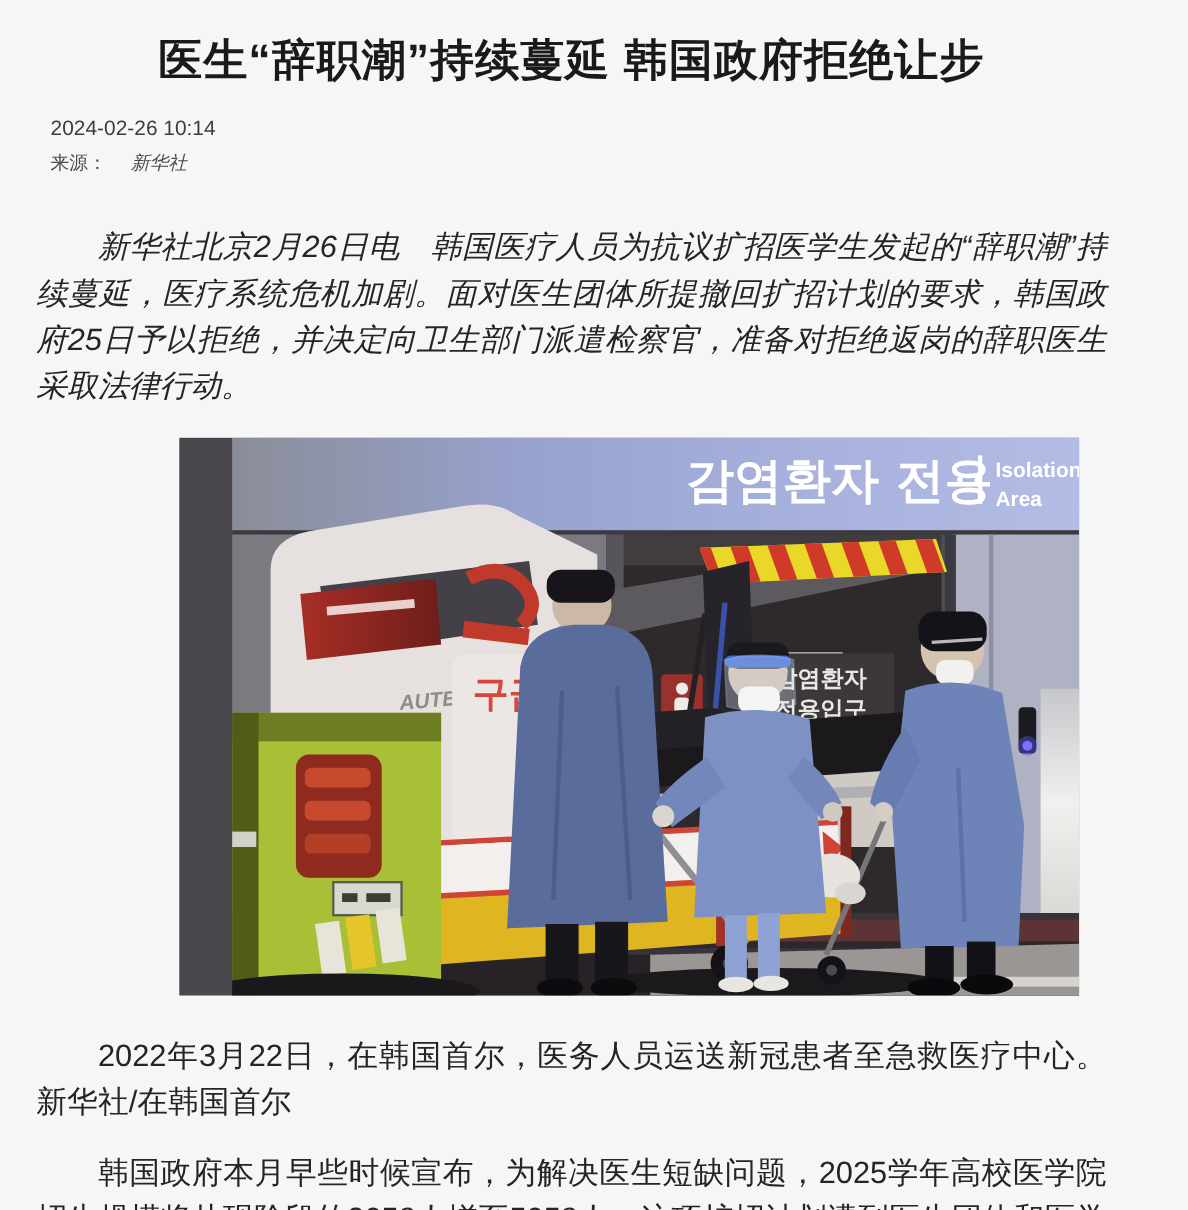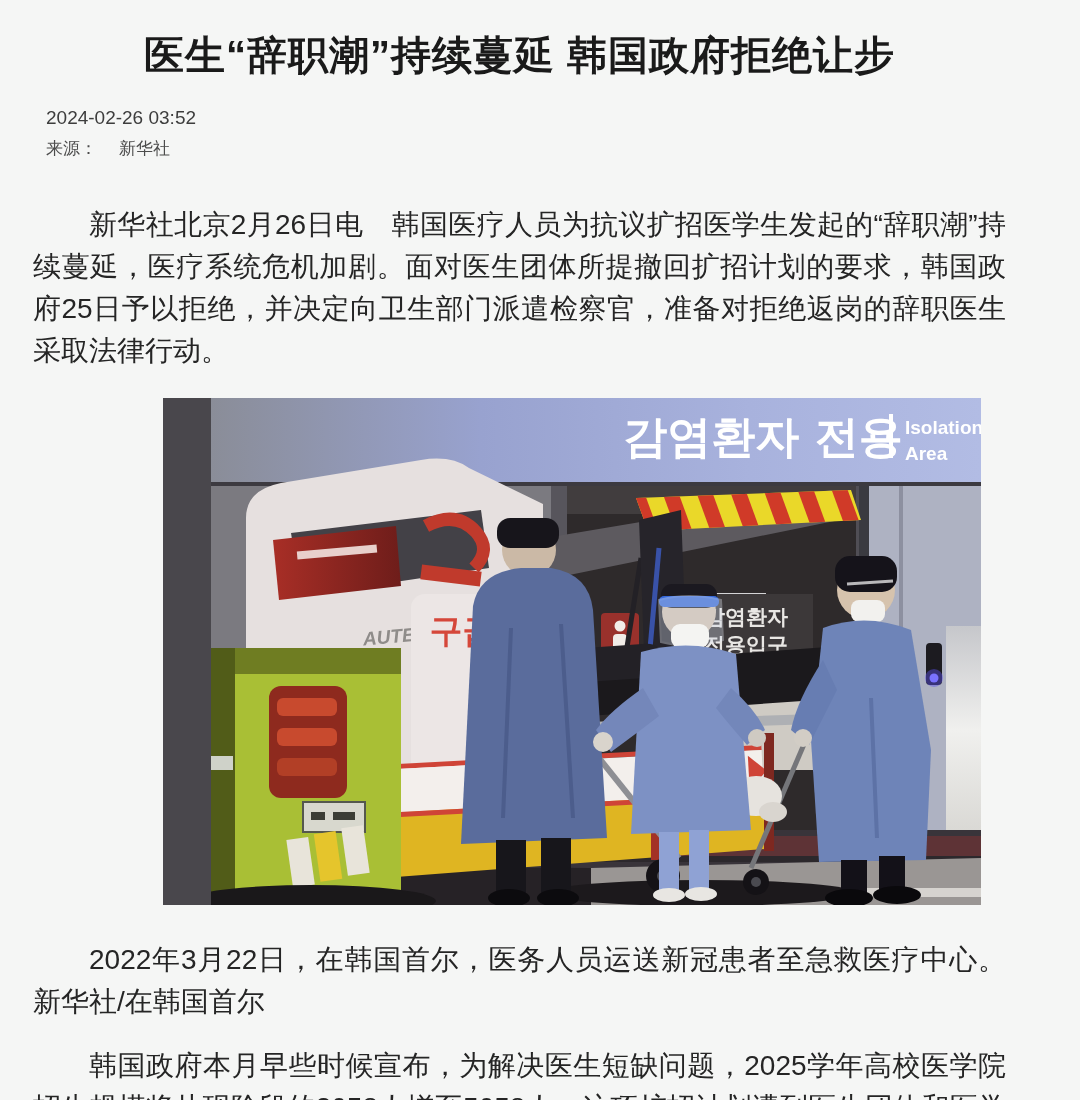--- a/index.html
+++ b/index.html
@@ -12,28 +12,28 @@
   .page{width:1039px;height:1100px;position:relative;overflow:hidden;margin-top:17px;}
   h1.title{
     margin:0;padding:14px 60px 0;
     text-align:center;
     font-size:40px;line-height:48px;font-weight:700;
     color:#1a1a1a;letter-spacing:1px;
   }
   .meta{margin:28px 0 0 46px;}
   .meta .date{font-size:19px;color:#3d3d3d;}
   .meta .source-row{margin-top:8px;font-size:17px;color:#4c4c4c;}
-  .meta .source-name{margin-left:22px;color:#4c4c4c;}
+  .meta .source-name{margin-left:22px;color:#4c4c4c;font-style:italic;}
   p.para{
     margin:0 33px;
     font-size:28px;line-height:42px;
     text-indent:2em;text-align:justify;
     color:#252525;
   }
-  p.para.first{margin-top:44px;}
+  p.para.first{margin-top:44px;font-style:italic;}
   p.para.second{margin-top:22px;}
   .photo-wrap{
     width:770px;height:507px;
     margin:26px 0 0 163px;
     position:relative;overflow:hidden;
     background:#49474c;
     padding-left:48px;
   }
   .photo-wrap svg{display:block;}
   p.caption{
@@ -44,21 +44,21 @@
   }
 </style>
 </head>
 <body style="background: rgb(245, 246, 245);">
 
 <div class="page">
 
   <h1 class="title">医生“辞职潮”持续蔓延 韩国政府拒绝让步</h1>
 
   <div class="meta">
-    <div class="date">2024-02-26 03:52</div>
+    <div class="date">2024-02-26 10:14</div>
     <div class="source-row">
       <span>来源：</span><span class="source-name">新华社</span>
     </div>
   </div>
 
   <p class="para first">新华社北京2月26日电　韩国医疗人员为抗议扩招医学生发起的“辞职潮”持续蔓延，医疗系统危机加剧。面对医生团体所提撤回扩招计划的要求，韩国政府25日予以拒绝，并决定向卫生部门派遣检察官，准备对拒绝返岗的辞职医生采取法律行动。</p>
 
   <div class="photo-wrap">
     <svg width="770" height="507" viewBox="0 0 770 507" xmlns="http://www.w3.org/2000/svg">
       <defs>

